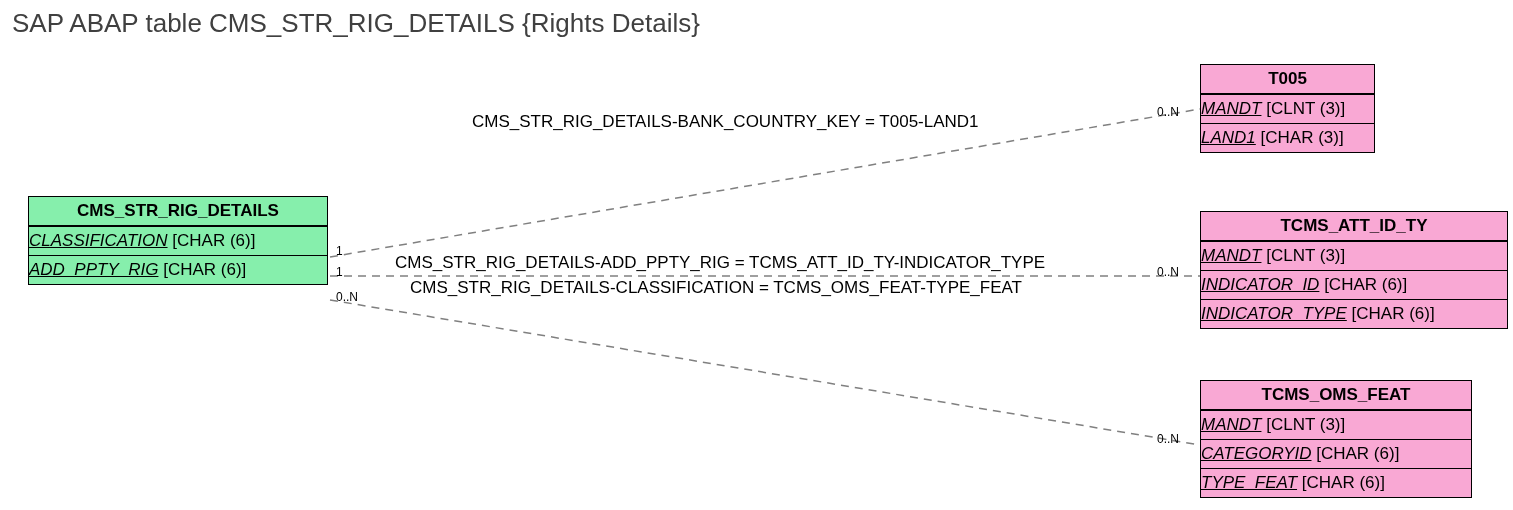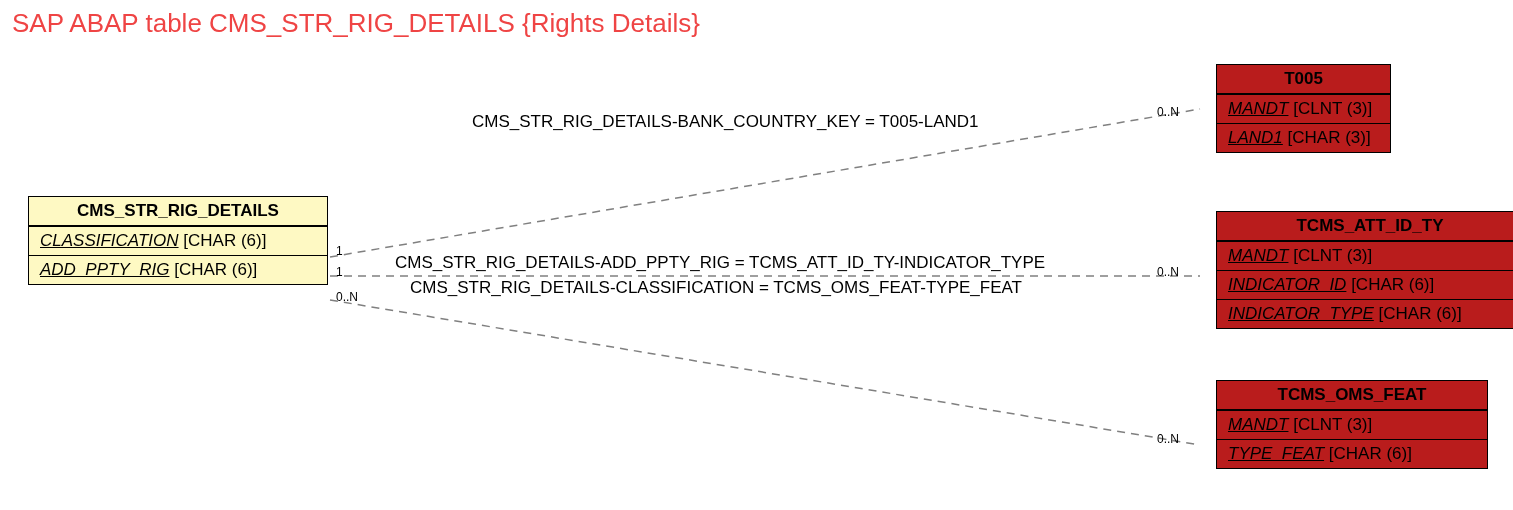--- a/index.html
+++ b/index.html
@@ -11,43 +11,43 @@
     font-family: "Helvetica Neue", Helvetica, Arial, sans-serif;
     font-size: 17px;
     color: #000;
     overflow: hidden;
   }
   .title {
     position: absolute;
     left: 12px;
     top: 8px;
     font-size: 26px;
-    color: #ef4444;
+    color: #404040;
   }
   .erd-table {
     position: absolute;
     border: 1px solid #000;
     border-collapse: collapse;
     box-sizing: border-box;
   }
   .erd-table .hdr {
     font-weight: bold;
     text-align: center;
     padding: 4px 10px;
     border-bottom: 1px solid #000;
   }
   .erd-table .row {
-    padding: 4px 11px;
+    padding: 4px 0;
     border-top: 1px solid #000;
   }
   .erd-table .row:first-of-type { border-top: none; }
   .fld-name { font-style: italic; text-decoration: underline; }
   .fld-type { font-style: normal; }
-  .bg-green { background: #b91c1c; margin-left: 16px; }
-  .bg-red   { background: #fef9c3; }
+  .bg-green { background: #f9a8d4; }
+  .bg-red   { background: #86efac; }
   svg.rel {
     position: absolute;
     left: 0; top: 0;
     width: 1513px; height: 510px;
     pointer-events: none;
   }
   .rel-label {
     position: absolute;
     font-size: 17px;
     white-space: nowrap;
@@ -110,20 +110,24 @@
   </div>
 </div>
 
 <div class="erd-table bg-green" style="left:1200px; top:380px; width:272px;">
   <div class="hdr">TCMS_OMS_FEAT</div>
   <div class="row">
     <span class="fld-name">MANDT</span>
     <span class="fld-type">[CLNT (3)]</span>
   </div>
   <div class="row">
+    <span class="fld-name">CATEGORYID</span>
+    <span class="fld-type">[CHAR (6)]</span>
+  </div>
+  <div class="row">
     <span class="fld-name">TYPE_FEAT</span>
     <span class="fld-type">[CHAR (6)]</span>
   </div>
 </div>
 
 <div class="rel-label" style="left:472px; top:112px;">CMS_STR_RIG_DETAILS-BANK_COUNTRY_KEY = T005-LAND1</div>
 <div class="rel-label" style="left:395px; top:253px;">CMS_STR_RIG_DETAILS-ADD_PPTY_RIG = TCMS_ATT_ID_TY-INDICATOR_TYPE</div>
 <div class="rel-label" style="left:410px; top:278px;">CMS_STR_RIG_DETAILS-CLASSIFICATION = TCMS_OMS_FEAT-TYPE_FEAT</div>
 
 <div class="card-label" style="left:336px; top:244px;">1</div>

